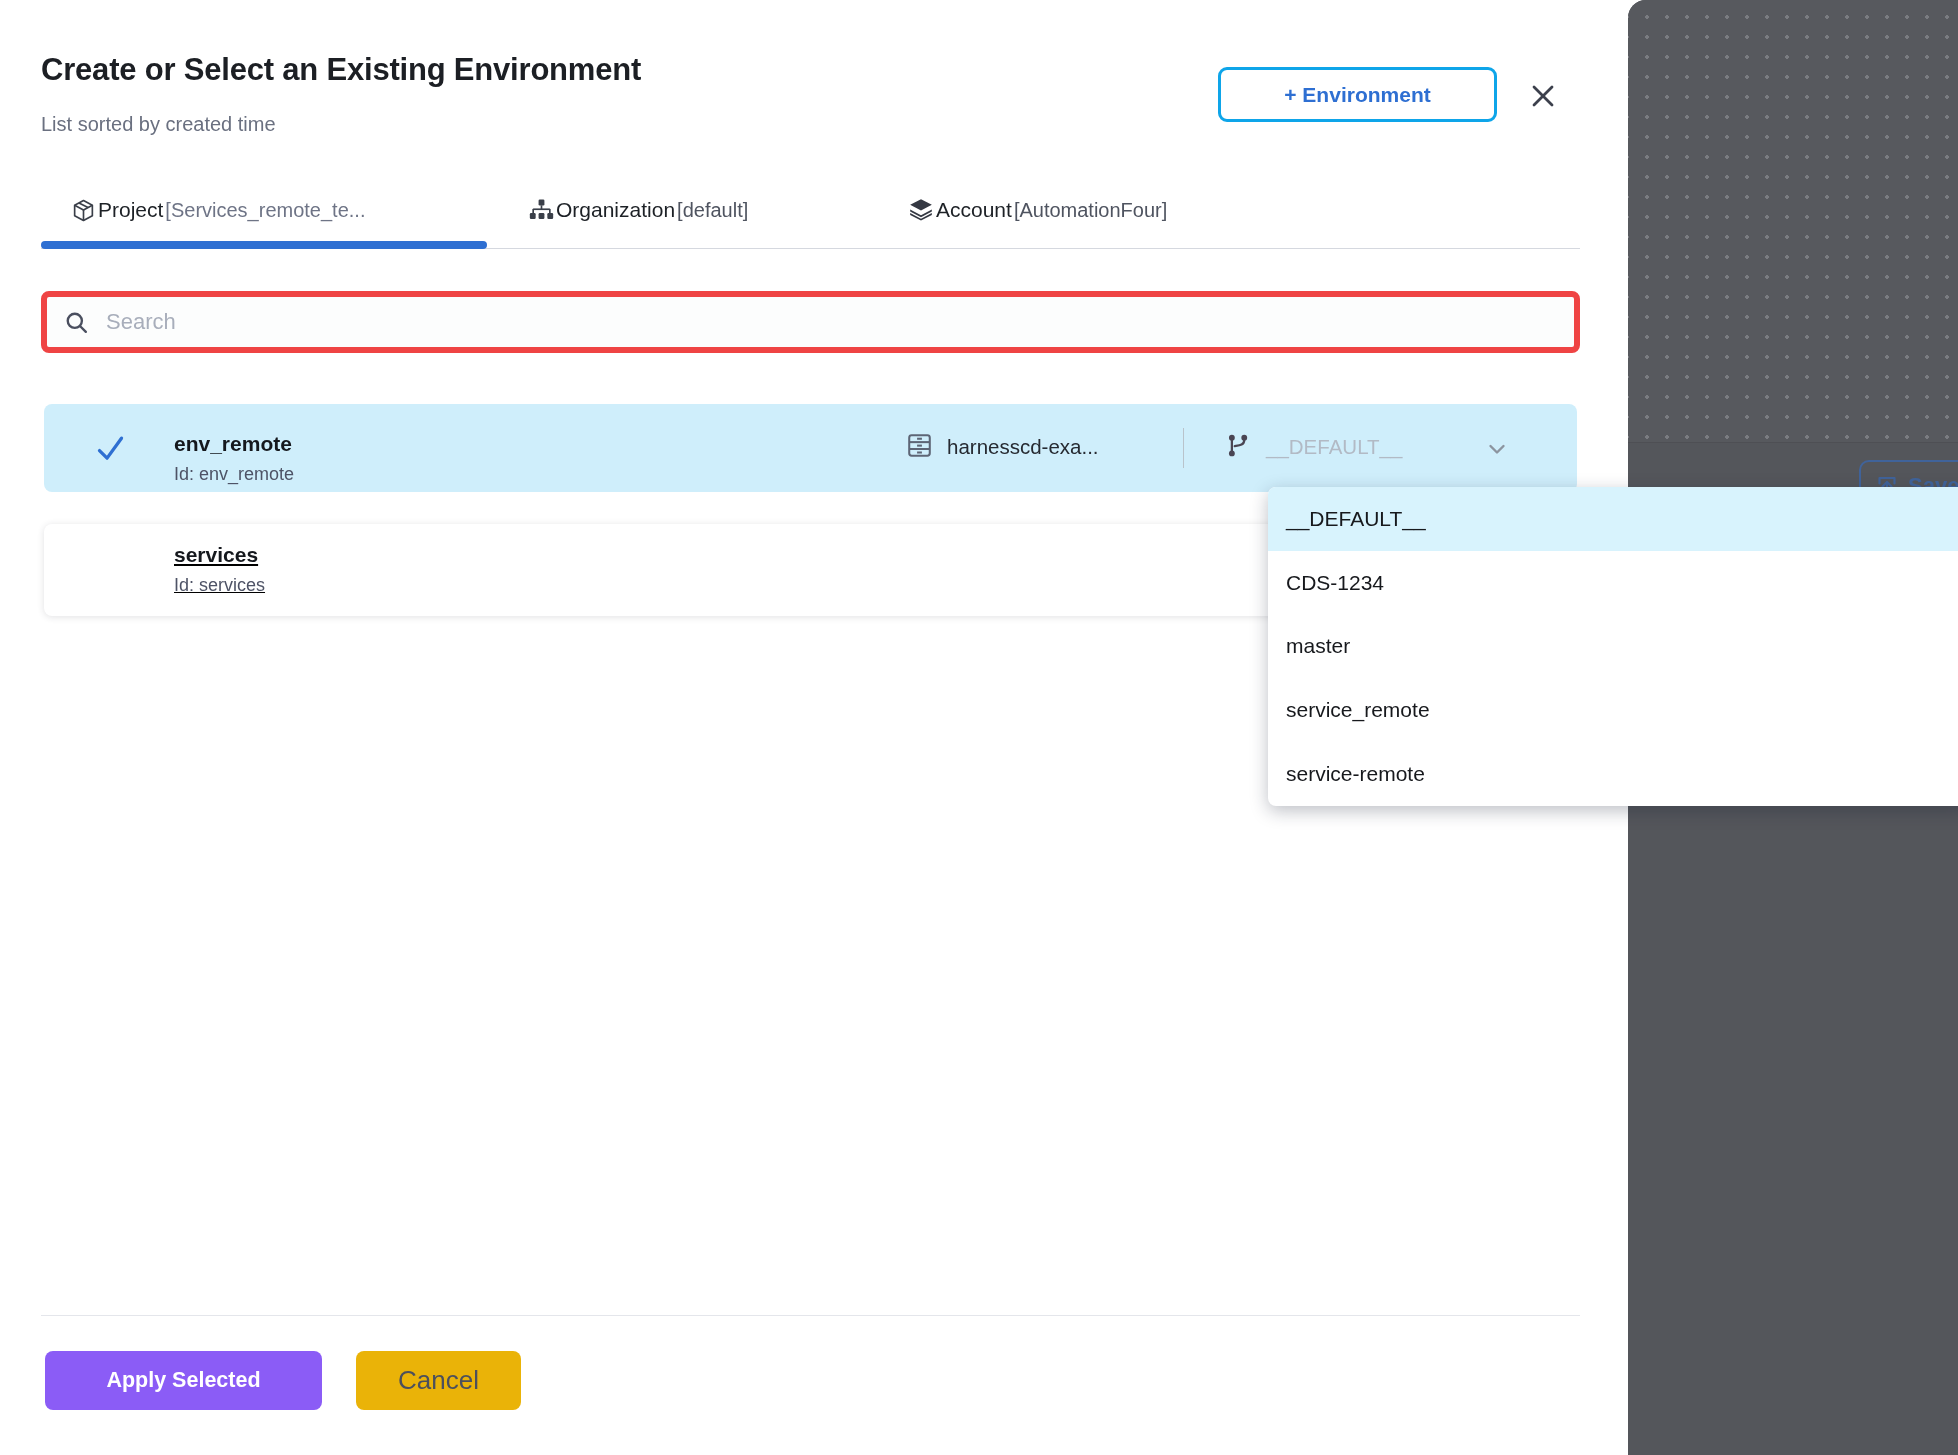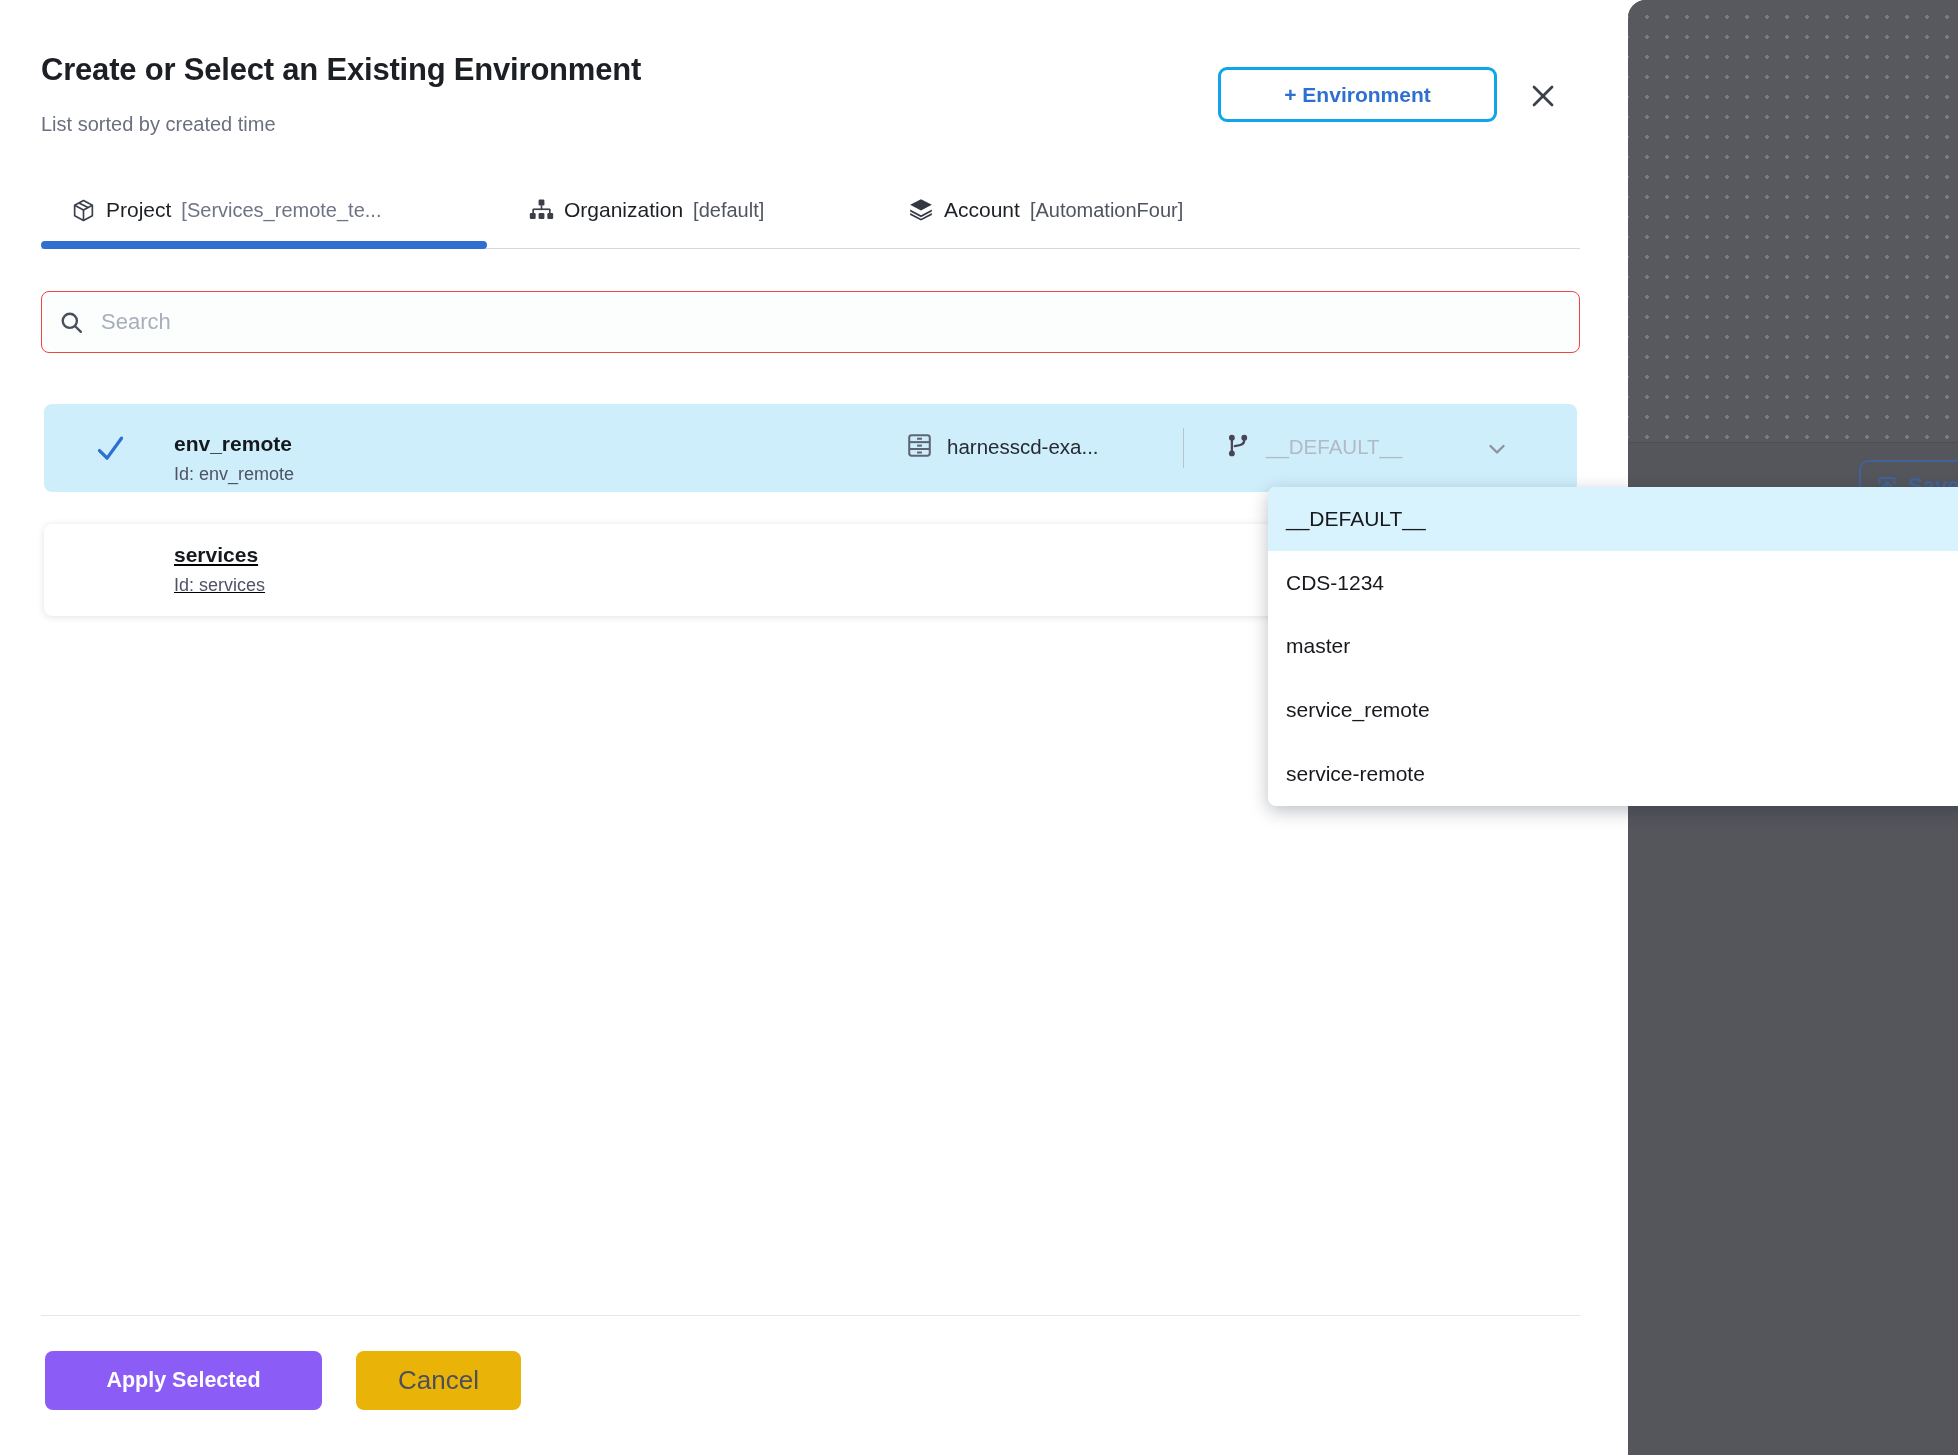--- a/index.html
+++ b/index.html
@@ -35,31 +35,31 @@
   .new-env-btn{
     position:absolute;left:1218px;top:67px;width:279px;height:55px;box-sizing:border-box;
     border:3px solid #0ea5e9;border-radius:9px;background:#fff;color:#2e6fd2;
     font-size:21px;font-weight:700;display:flex;align-items:center;justify-content:center;
     font-family:"Liberation Sans",sans-serif;cursor:pointer;white-space:nowrap;
   }
   .close-btn{position:absolute;left:1527px;top:80px;width:32px;height:32px;cursor:pointer;}
   
   .tabs-border{position:absolute;left:41px;top:248px;width:1539px;height:1px;background:#d5d8df;}
   .tab-underline{position:absolute;left:41px;top:241px;width:446px;height:8px;border-radius:4px;background:#2e6fd2;}
-  .tab{position:absolute;top:188px;height:44px;display:flex;align-items:center;gap:10px;cursor:pointer;white-space:nowrap;}
+  .tab{position:absolute;top:188px;height:44px;display:flex;align-items:center;gap:2px;cursor:pointer;white-space:nowrap;}
   .tab-project{left:71px;}
   .tab-org{left:529px;}
   .tab-account{left:908px;}
   .tab .tab-label{font-size:21px;color:#1d2126;}
   .tab .tab-scope{font-size:20px;color:#4f5460;}
   .tab-project .tab-scope{color:#6e7486;}
   
   .search-box{
     position:absolute;left:41px;top:291px;width:1539px;height:62px;box-sizing:border-box;
-    border:1px solid #ef4444;border-radius:8px;background:#fcfdfd;
+    border:6px solid #ef4444;border-radius:8px;background:#fcfdfd;
     display:flex;align-items:center;padding:0 16px;gap:14px;
   }
   .search-box input{
     border:none;outline:none;background:transparent;flex:1;
     font-size:22px;color:#2a2e38;font-family:"Liberation Sans",sans-serif;
   }
   .search-box input::placeholder{color:#a8aebb;}
   
   .env-row{position:absolute;left:44px;width:1533px;border-radius:8px;}
   .env-row-selected{top:404px;height:88px;background:#cfeefb;}

